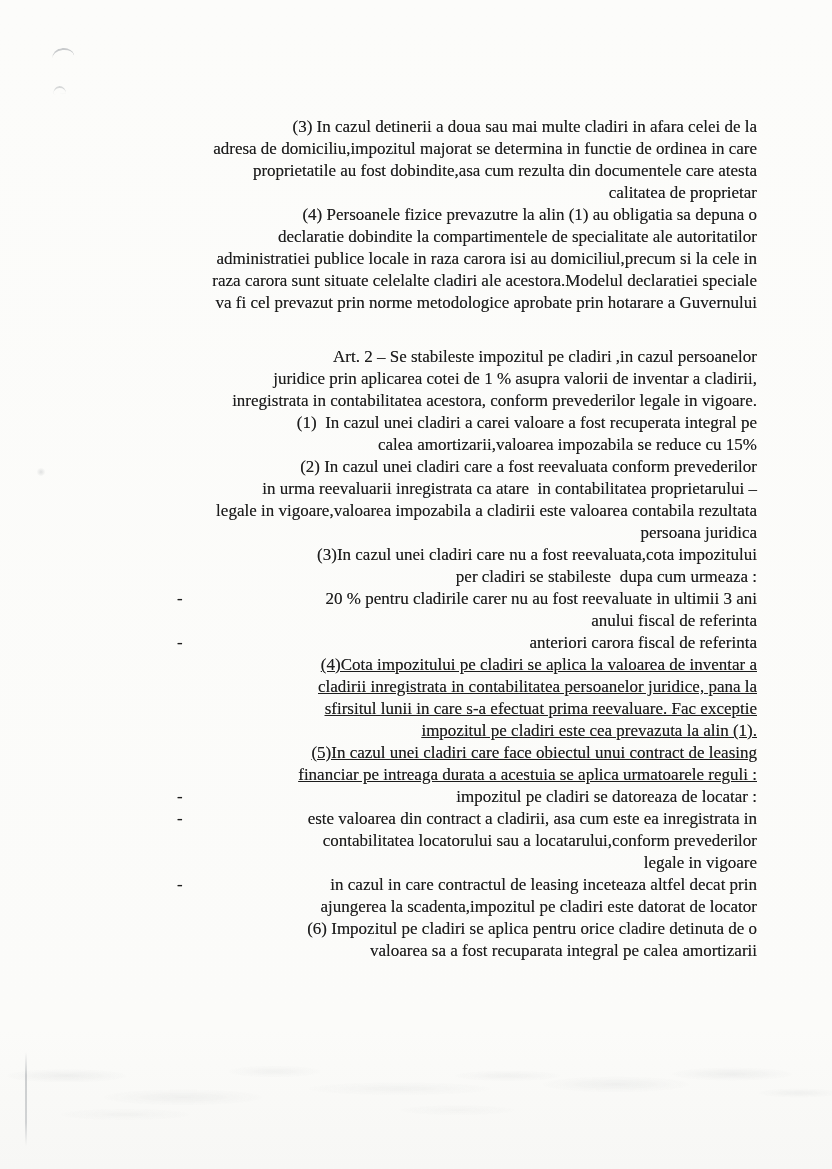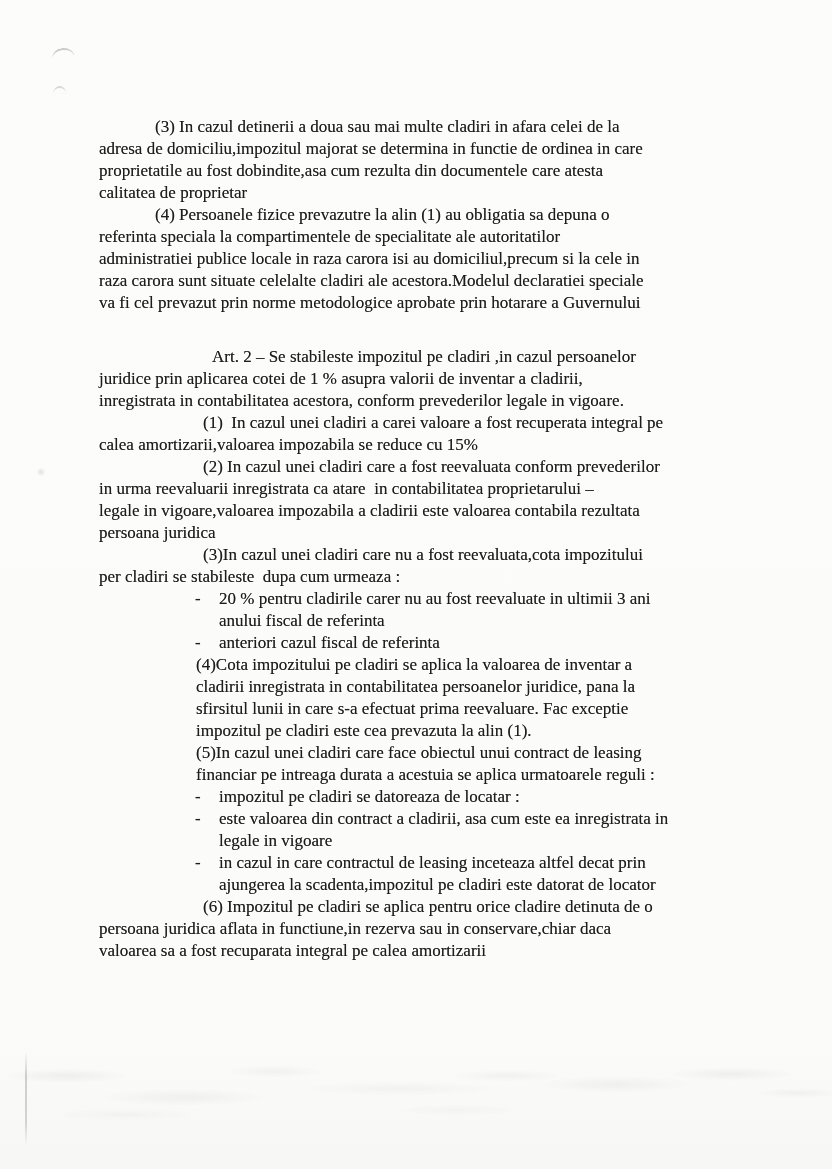--- a/index.html
+++ b/index.html
@@ -3,30 +3,31 @@
 <meta charset="utf-8">
 <style>
   html,body{margin:0;padding:0;}
   body{
     width:832px;height:1169px;position:relative;overflow:hidden;
     background:#fbfbf9;
     font-family:"Liberation Serif","DejaVu Serif",serif;
   }
   .page{position:absolute;inset:0;background:linear-gradient(180deg,#fcfcfa 0%,#fbfbf9 88%,#f7f7f5 100%);}
   .doc{
-    position:absolute;left:99px;top:116px;width:676px;
+    position:absolute;left:81px;top:116px;width:676px;
     font-size:17px;line-height:22px;color:#1d1d1d;
     text-shadow:0 0 .5px rgba(20,20,20,.55);
+    text-align:right;
   }
   .block{position:relative;}
   .line{white-space:pre;min-height:22px;}
   .p-a   .line.first{padding-left:56px;}
   .p-art .line.first{padding-left:113px;}
   .p-b   .line.first{padding-left:104px;}
-  .p-block .line{padding-left:97px;}
+  .p-block .line{padding-left:97px;text-decoration:underline;}
   .li{padding-left:120px;}
   .li .bullet{position:absolute;left:96px;top:0;}
   .gap{height:32px;}
   
   .artifact{position:absolute;pointer-events:none;}
   .mark-tilde{
     left:52px;top:48px;width:22px;height:9px;
     border-top:2px solid #b7babd;border-radius:60%/100% 100% 0 0;
     transform:rotate(-6deg);opacity:.75;
   }
@@ -67,21 +68,21 @@
   <div class="artifact speck-mid"></div>
   <div class="doc" id="doc-body">
       <div class="block p-a">
         <div class="line first">(3) In cazul detinerii a doua sau mai multe cladiri in afara celei de la</div>
         <div class="line">adresa de domiciliu,impozitul majorat se determina in functie de ordinea in care</div>
         <div class="line">proprietatile au fost dobindite,asa cum rezulta din documentele care atesta</div>
         <div class="line">calitatea de proprietar</div>
       </div>
       <div class="block p-a">
         <div class="line first">(4) Persoanele fizice prevazutre la alin (1) au obligatia sa depuna o</div>
-        <div class="line">referinta speciala la compartimentele de specialitate ale autoritatilor</div>
+        <div class="line">declaratie dobindite la compartimentele de specialitate ale autoritatilor</div>
         <div class="line">administratiei publice locale in raza carora isi au domiciliul,precum si la cele in</div>
         <div class="line">raza carora sunt situate celelalte cladiri ale acestora.Modelul declaratiei speciale</div>
         <div class="line">va fi cel prevazut prin norme metodologice aprobate prin hotarare a Guvernului</div>
       </div>
       <div class="block gap"></div>
       <div class="block p-art">
         <div class="line first">Art. 2 – Se stabileste impozitul pe cladiri ,in cazul persoanelor</div>
         <div class="line">juridice prin aplicarea cotei de 1 % asupra valorii de inventar a cladirii,</div>
         <div class="line">inregistrata in contabilitatea acestora, conform prevederilor legale in vigoare.</div>
       </div>
@@ -99,47 +100,47 @@
         <div class="line first">(3)In cazul unei cladiri care nu a fost reevaluata,cota impozitului</div>
         <div class="line">per cladiri se stabileste  dupa cum urmeaza :</div>
       </div>
       <div class="block li">
         <span class="bullet">-</span>
         <div class="line first">20 % pentru cladirile carer nu au fost reevaluate in ultimii 3 ani</div>
         <div class="line">anului fiscal de referinta</div>
       </div>
       <div class="block li">
         <span class="bullet">-</span>
-        <div class="line">anteriori cazul fiscal de referinta</div>
+        <div class="line">anteriori carora fiscal de referinta</div>
       </div>
       <div class="block p-block">
         <div class="line first">(4)Cota impozitului pe cladiri se aplica la valoarea de inventar a</div>
         <div class="line">cladirii inregistrata in contabilitatea persoanelor juridice, pana la</div>
         <div class="line">sfirsitul lunii in care s-a efectuat prima reevaluare. Fac exceptie</div>
         <div class="line">impozitul pe cladiri este cea prevazuta la alin (1).</div>
       </div>
       <div class="block p-block">
         <div class="line first">(5)In cazul unei cladiri care face obiectul unui contract de leasing</div>
         <div class="line">financiar pe intreaga durata a acestuia se aplica urmatoarele reguli :</div>
       </div>
       <div class="block li">
         <span class="bullet">-</span>
         <div class="line first">impozitul pe cladiri se datoreaza de locatar :</div>
       </div>
       <div class="block li">
         <span class="bullet">-</span>
         <div class="line">este valoarea din contract a cladirii, asa cum este ea inregistrata in</div>
+        <div class="line">contabilitatea locatorului sau a locatarului,conform prevederilor</div>
         <div class="line">legale in vigoare</div>
       </div>
       <div class="block li">
         <span class="bullet">-</span>
         <div class="line first">in cazul in care contractul de leasing inceteaza altfel decat prin</div>
         <div class="line">ajungerea la scadenta,impozitul pe cladiri este datorat de locator</div>
       </div>
       <div class="block p-b">
         <div class="line first">(6) Impozitul pe cladiri se aplica pentru orice cladire detinuta de o</div>
-        <div class="line">persoana juridica aflata in functiune,in rezerva sau in conservare,chiar daca</div>
         <div class="line">valoarea sa a fost recuparata integral pe calea amortizarii</div>
       </div>
     </div>
   <div class="artifact noise-band"></div>
   <div class="artifact edge-line-bottom"></div>
 </div>
 
 </body></html>

